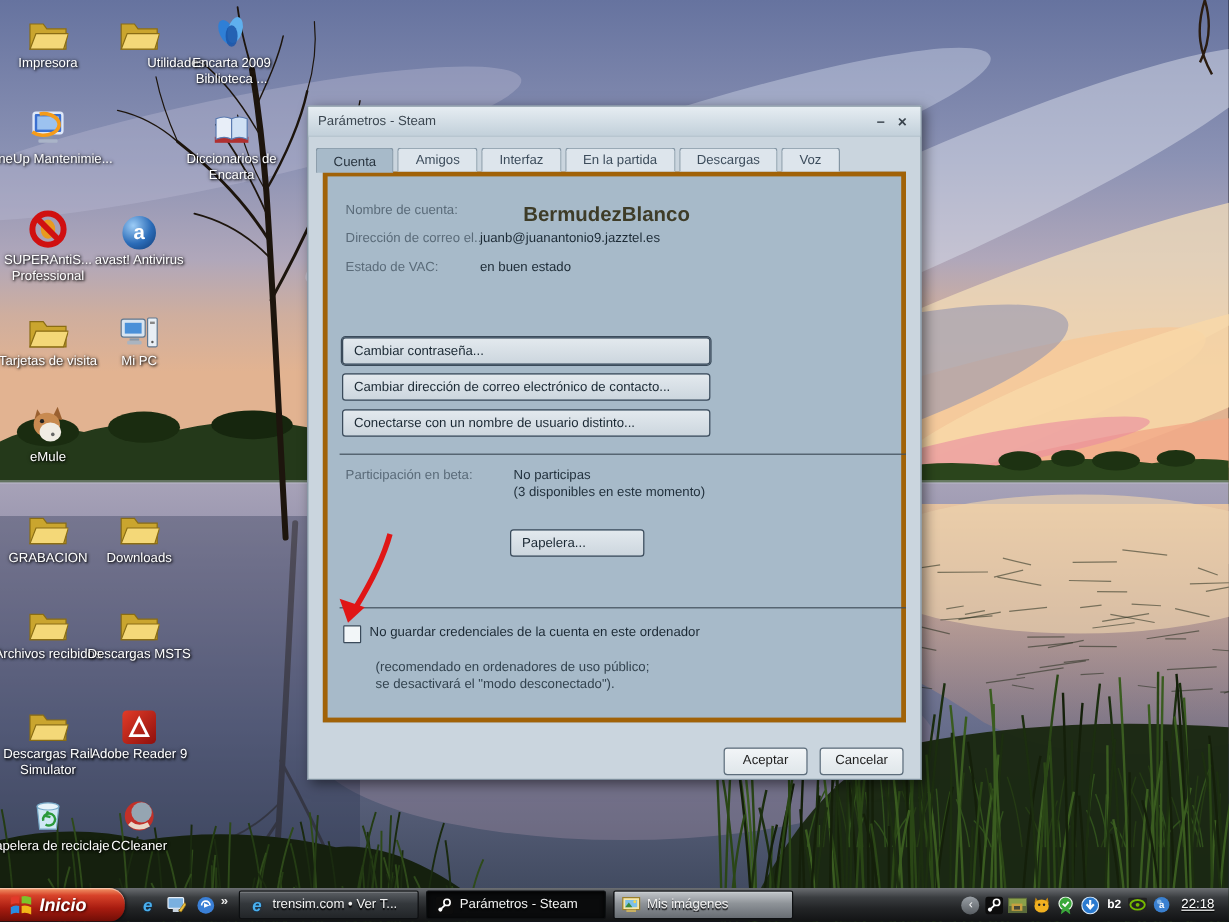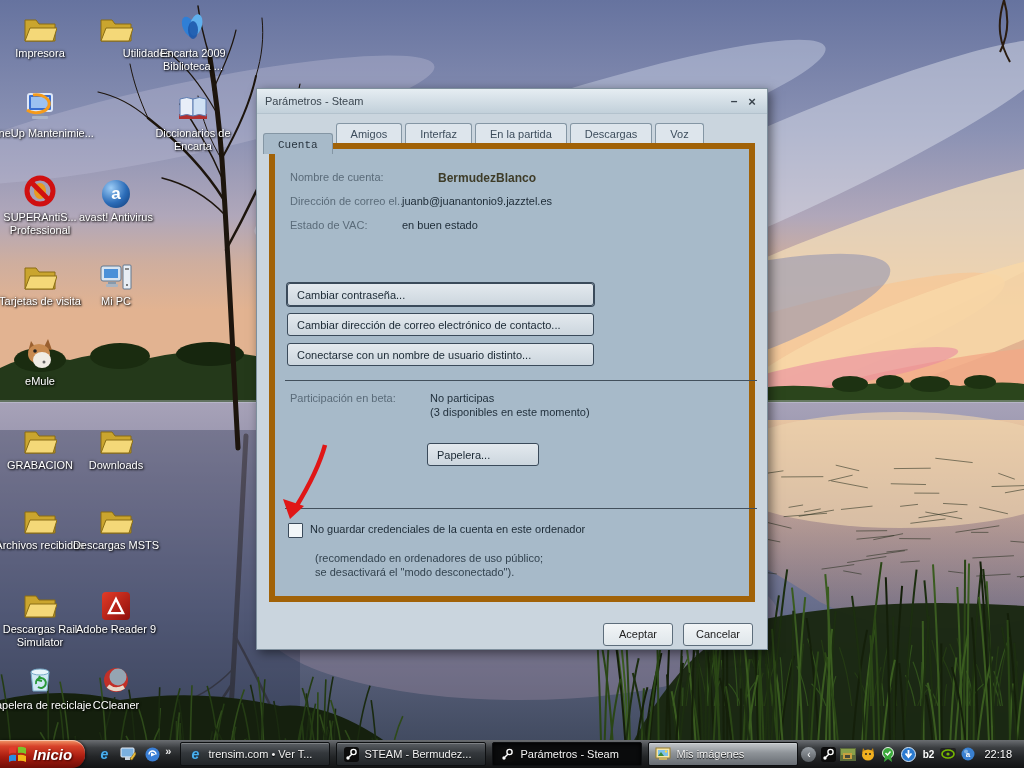--- a/index.html
+++ b/index.html
@@ -24,26 +24,26 @@
     background:#cad5de;border:1px solid #7e8f9d;box-shadow:3px 3px 10px rgba(0,0,0,.5);
     font-size:11px;color:#22313d;}
   .titlebar{height:24px;display:flex;align-items:center;
     background:linear-gradient(#e6edf2,#c2d0da);border-bottom:1px solid #b3c2cd;}
   .titlebar .title{flex:1;padding-left:8px;color:#3b4650;}
   .winbtn{width:18px;text-align:center;color:#39434c;font-weight:bold;cursor:default;font-size:12px;}
   .winbtn.close{margin-right:6px;font-size:13px;}
   .tabstrip{height:29px;display:flex;align-items:flex-end;padding-left:6px;position:relative;z-index:2;}
   .tab{padding:4px 14px 3px;margin-right:3px;background:#dde5ec;border:1px solid #8496a4;
     border-bottom:none;border-radius:3px 3px 0 0;color:#3d4d5c;cursor:default;}
-  .tab.active{background:#a7bac9;position:relative;top:11px;padding-top:5px;color:#28343f;font-family:Liberation Mono, monospace;}
-  .dbody{position:relative;margin:0 12px;height:459px;background:#a7bac9;border:6px solid #a16207;box-sizing:border-box;}
+  .tab.active{background:#a7bac9;position:relative;top:1px;padding-top:5px;color:#28343f;}
+  .dbody{position:relative;margin:0 12px;height:459px;background:#a7bac9;border:4px solid #a16207;box-sizing:border-box;}
   .fld{position:absolute;left:15px;}
   .fld .flabel{color:#5a6b79;}
   .fld .fvalue{position:absolute;left:112px;top:0;color:#1c2a35;white-space:nowrap;}
-  .fld .fvalue.strong{font-weight:bold;font-size:12px;color:#3e3c28;padding-left:36px;}
+  .fld .fvalue.strong{font-weight:bold;font-size:17px;color:#3e3c28;padding-left:36px;}
   .acctbtn{position:absolute;left:12px;width:307px;height:23px;text-align:left;padding:0 0 0 9px;
     background:linear-gradient(#e3e9ee,#ccd6de);border:1px solid #3a4a5a;border-radius:3px;
     font:11px "Liberation Sans",sans-serif;color:#1a2833;cursor:default;}
   .acctbtn.default{box-shadow:0 0 0 1px #3a4a5a;}
   .hdiv{position:absolute;left:10px;width:472px;height:0;border-top:1px solid #42505c;}
   .betalabel{position:absolute;left:15px;top:243px;color:#5a6b79;}
   .betastatus{position:absolute;left:155px;top:243px;color:#22313d;}
   .betaavail{position:absolute;left:155px;top:257px;color:#22313d;}
   .smallbtn{position:absolute;left:152px;top:294px;width:112px;height:23px;text-align:left;padding-left:9px;
     background:linear-gradient(#e3e9ee,#ccd6de);border:1px solid #3a4a5a;border-radius:3px;
@@ -76,21 +76,21 @@
   .task .tlabel{color:#f2f2f2;font-size:11px;text-shadow:0 1px 1px #000;overflow:hidden;}
   .task.active{background:#0a0b0c;box-shadow:inset 0 1px 4px #000;}
   .task.light{background:linear-gradient(#c3c7cb,#8e9398 45%,#686d73);}
   .ti{width:16px;height:16px;flex:0 0 16px;display:flex;align-items:center;justify-content:center;}
   .ti-ie{color:#49b0f0;font-weight:bold;font-size:14px;font-style:italic;text-shadow:0 0 2px #0a3a66;}
   .tray{margin-left:auto;display:flex;align-items:center;gap:4px;padding-right:6px;}
   .tray-chev{width:15px;height:15px;border-radius:50%;background:linear-gradient(#9aa0a6,#585d62);
     color:#fff;font-size:10px;display:flex;align-items:center;justify-content:center;cursor:default;}
   .tryi{width:16px;height:16px;display:flex;align-items:center;justify-content:center;cursor:default;}
   .tray-txt{color:#fff;font-size:10px;font-weight:bold;}
-  .clock{color:#fff;font-size:11px;margin:0 6px 0 4px;text-shadow:0 1px 1px #000;}
+  .clock{color:#fff;font-size:11px;margin:0 6px 0 4px;text-shadow:0 1px 1px #000;text-decoration:underline;}
 </style>
 </head>
 <body>
 
 <div id="screen">
 
   <svg id="wall" width="1024" height="768" viewBox="0 0 1024 768" xmlns="http://www.w3.org/2000/svg">
     <defs>
       <linearGradient id="sky" x1="0" y1="0" x2="0" y2="1">
         <stop offset="0" stop-color="#66739f"></stop>
@@ -712,31 +712,20 @@
             </svg>
           </span>
         </span>
       </div>
     <div class="chev">»</div>
     <div class="tasks" id="tasks">
         <div class="task">
           <span class="ti ti-ie">e</span>
           <span class="tlabel">trensim.com • Ver T...</span>
         </div>
-        <div class="task">
-          <span class="ti">
-            <svg width="15" height="15" viewBox="0 0 15 15">
-              <rect width="15" height="15" rx="3" fill="#0c0c0c"></rect>
-              <circle cx="9.5" cy="5" r="2.6" fill="none" stroke="#fff" stroke-width="1.4"></circle>
-              <circle cx="4" cy="11" r="1.7" fill="#fff"></circle>
-              <path d="M5 10 L8 7" stroke="#fff" stroke-width="1.5"></path>
-            </svg>
-          </span>
-          <span class="tlabel">STEAM - Bermudez...</span>
-        </div>
         <div class="task active">
           <span class="ti">
             <svg width="15" height="15" viewBox="0 0 15 15">
               <rect width="15" height="15" rx="3" fill="#0c0c0c"></rect>
               <circle cx="9.5" cy="5" r="2.6" fill="none" stroke="#fff" stroke-width="1.4"></circle>
               <circle cx="4" cy="11" r="1.7" fill="#fff"></circle>
               <path d="M5 10 L8 7" stroke="#fff" stroke-width="1.5"></path>
             </svg>
           </span>
           <span class="tlabel">Parámetros - Steam</span>

